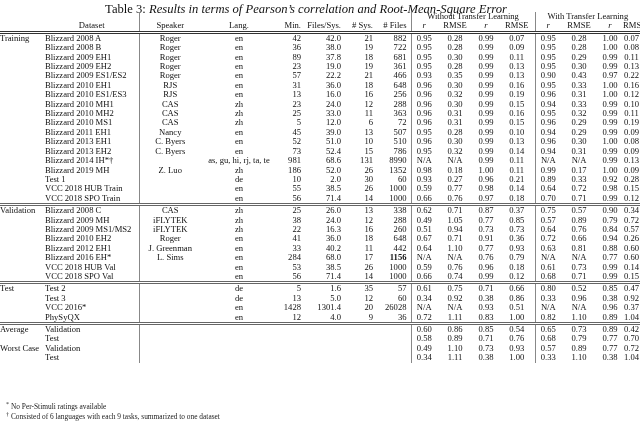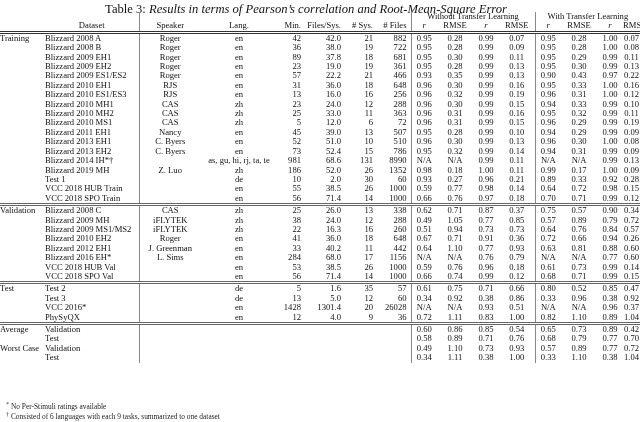--- a/index.html
+++ b/index.html
@@ -496,21 +496,21 @@
         <td class="c">0.60</td>
       </tr>
       <tr>
         <td class="l"></td>
         <td class="l">Blizzard 2016 EH*</td>
         <td class="vb c">L. Sims</td>
         <td class="c">en</td>
         <td class="r">284</td>
         <td class="r">68.0</td>
         <td class="r">17</td>
-        <td class="r" style="padding-right: 4px;">1156</td>
+        <td class="r" style="padding-right: 4px; font-weight: bold;">1156</td>
         <td class="vb c">N/A</td>
         <td class="c">N/A</td>
         <td class="c">0.76</td>
         <td class="c">0.79</td>
         <td class="vb c">N/A</td>
         <td class="c">N/A</td>
         <td class="c">0.77</td>
         <td class="c">0.60</td>
       </tr>
       <tr>

